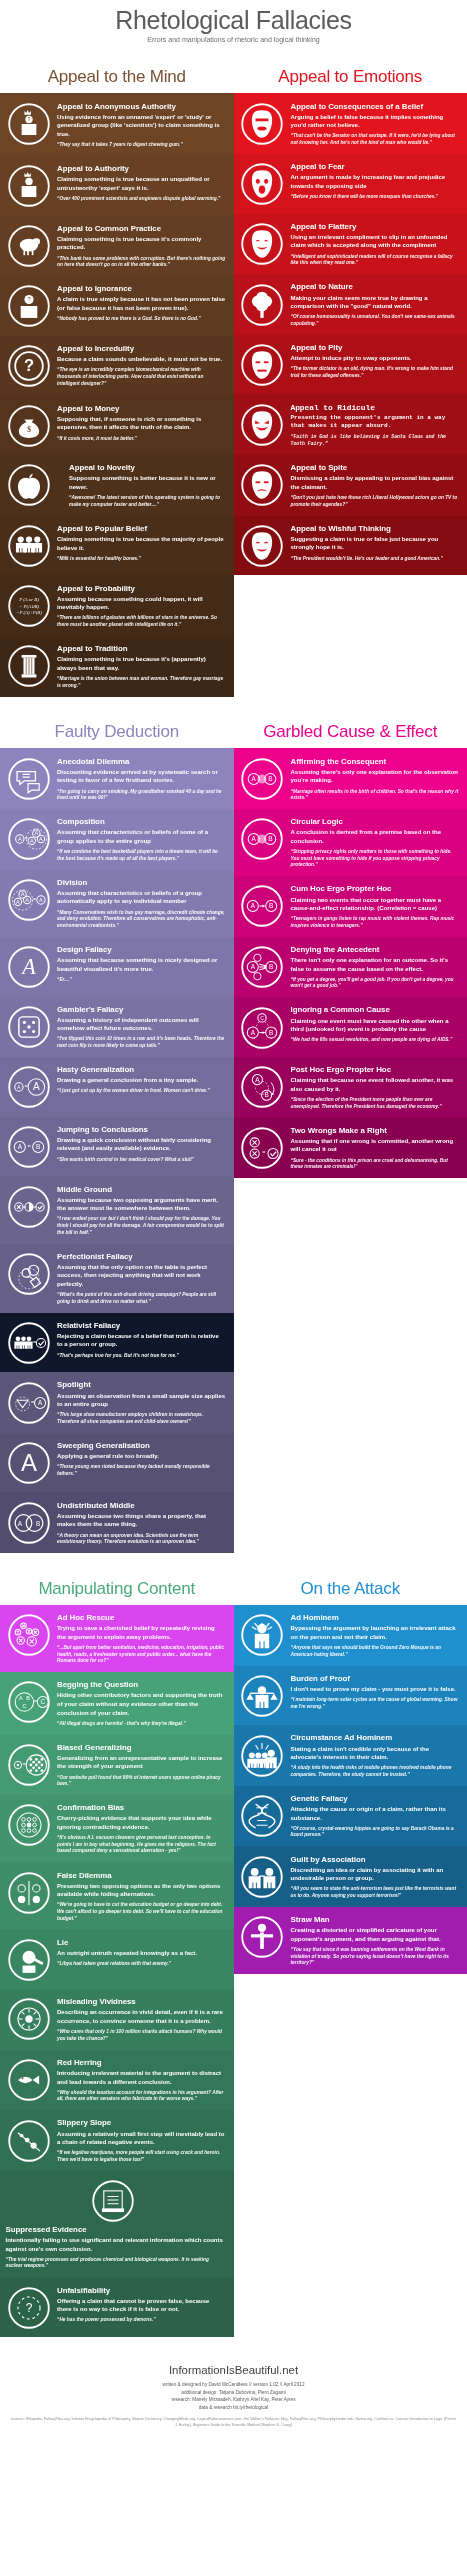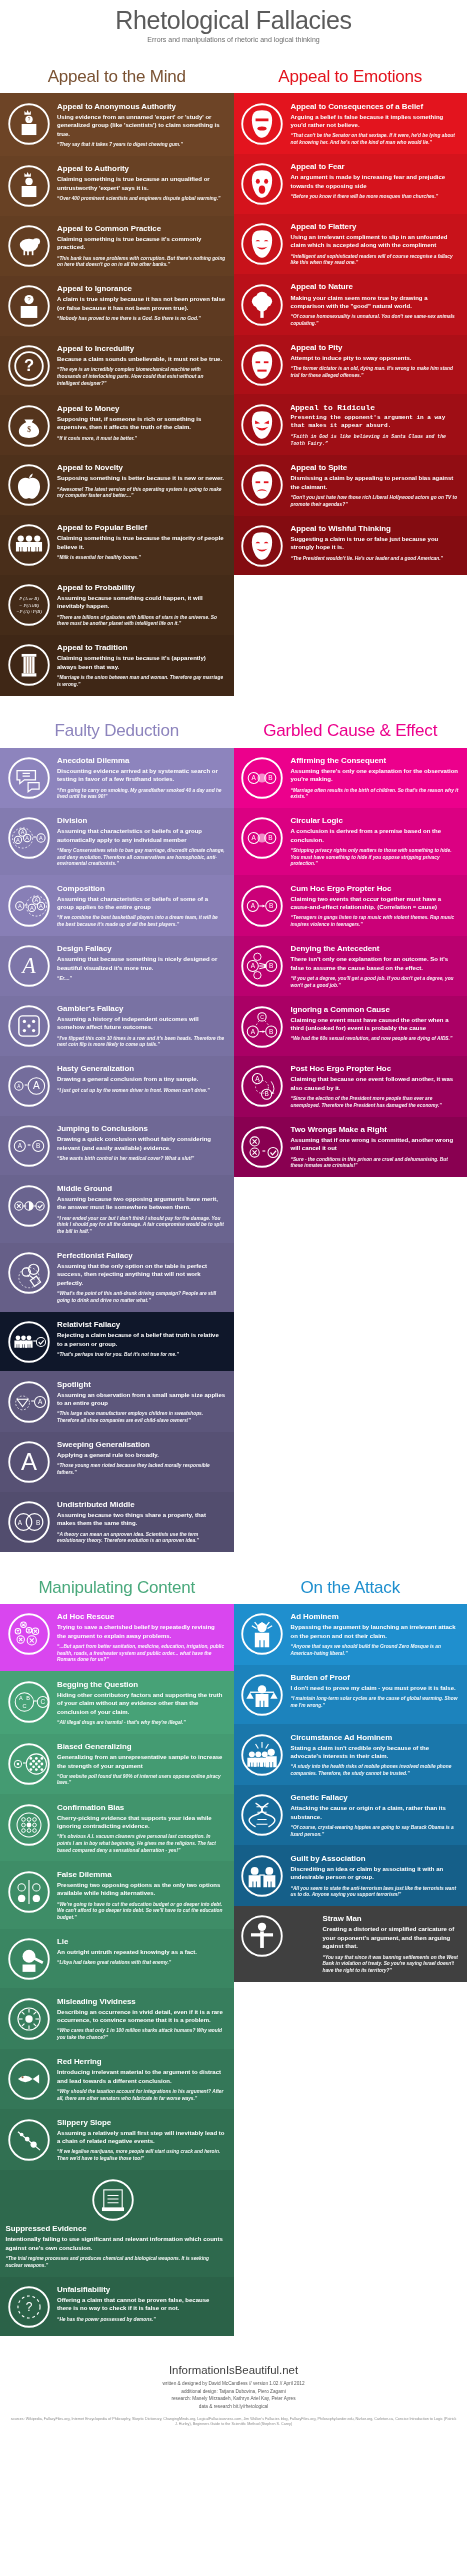--- a/index.html
+++ b/index.html
@@ -177,21 +177,21 @@
                   <path d="M20 18 h10 l-2 3 c5 2 8 6 8 10 c0 5 -5 7 -11 7 c-6 0 -11 -2 -11 -7 c0 -4 3 -8 8 -10z" fill="#fff"></path>
                   <text x="25" y="31" font-size="8" fill="#6d4426" text-anchor="middle" font-family="Liberation Serif,serif" font-weight="bold">$</text>
                 </svg>
               </div>
               <div class="body">
                 <h3>Appeal to Money</h3>
                 <div class="desc">Supposing that, if someone is rich or something is expensive, then it affects the truth of the claim.</div>
                 <div class="quote">“If it costs more, it must be better.”</div>
               </div>
             </div>
-            <div class="card tone-mind" style="background: rgb(78, 49, 27);">
+            <div class="card tone-mind" style="background: rgb(78, 49, 27); gap: 12px;">
               <div class="ico">
                 <svg width="46" height="46" viewBox="0 0 50 50">
   <circle cx="25" cy="25" r="21.5" fill="none" stroke="#fff" stroke-width="2"></circle>
                   <path d="M25 17 c1 -3 3 -4 4 -4.5 c0 2 -1 4 -3 5z" fill="#fff"></path>
                   <path d="M25 18 c-6 -3 -12 1 -12 9 c0 7 5 13 8 13 c2 0 3 -1 4 -1 c1 0 2 1 4 1 c3 0 8 -6 8 -13 c0 -8 -6 -12 -12 -9z" fill="#fff"></path>
                 </svg>
               </div>
               <div class="body">
                 <h3>Appeal to Novelty</h3>
                 <div class="desc">Supposing something is better because it is new or newer.</div>
@@ -402,62 +402,62 @@
                   <path d="M18 20h8M18 23h8" stroke="#fff" stroke-width="1.2"></path>
                   <path d="M24 30 h12 v7 h-8 l-4 3 v-3z" fill="none" stroke="#fff" stroke-width="1.3"></path>
                 </svg>
               </div>
               <div class="body">
                 <h3>Anecdotal Dilemma</h3>
                 <div class="desc">Discounting evidence arrived at by systematic search or testing in favor of a few firsthand stories.</div>
                 <div class="quote">“I'm going to carry on smoking. My grandfather smoked 40 a day and he lived until he was 90!”</div>
               </div>
             </div>
+            <div class="card tone-faulty" style="background: rgb(136, 127, 182);">
+              <div class="ico">
+                <svg width="46" height="46" viewBox="0 0 50 50">
+  <circle cx="25" cy="25" r="21.5" fill="none" stroke="#fff" stroke-width="2"></circle>
+                  <circle cx="15" cy="25" r="4.5" fill="none" stroke="#fff" stroke-width="1.1"></circle>
+                  <text x="15" y="25.4" fill="#fff" font-family="Liberation Sans, sans-serif" font-size="6" text-anchor="middle" dominant-baseline="middle">A</text>
+                  <text x="22" y="26" font-size="6" fill="#fff" text-anchor="middle" font-family="Liberation Sans,sans-serif">=</text>
+                  <circle cx="33" cy="25" r="11" fill="none" stroke="#fff" stroke-width="0.9" stroke-dasharray="2 2"></circle>
+                  <circle cx="33" cy="19" r="4" fill="none" stroke="#fff" stroke-width="1.1"></circle>
+                  <text x="33" y="19.4" fill="#fff" font-family="Liberation Sans, sans-serif" font-size="6" text-anchor="middle" dominant-baseline="middle">A</text>
+                  <circle cx="28" cy="27" r="4" fill="none" stroke="#fff" stroke-width="1.1"></circle>
+                  <text x="28" y="27.4" fill="#fff" font-family="Liberation Sans, sans-serif" font-size="6" text-anchor="middle" dominant-baseline="middle">A</text>
+                  <circle cx="38" cy="25" r="4" fill="none" stroke="#fff" stroke-width="1.1"></circle>
+                  <text x="38" y="25.4" fill="#fff" font-family="Liberation Sans, sans-serif" font-size="6" text-anchor="middle" dominant-baseline="middle">A</text>
+                </svg>
+              </div>
+              <div class="body">
+                <h3>Composition</h3>
+                <div class="desc">Assuming that characteristics or beliefs of some of a group applies to the entire group</div>
+                <div class="quote">“If we combine the best basketball players into a dream team, it will be the best because it's made up of all the best players.”</div>
+              </div>
+            </div>
             <div class="card tone-faulty" style="background: rgb(131, 123, 176);">
               <div class="ico">
                 <svg width="46" height="46" viewBox="0 0 50 50">
   <circle cx="25" cy="25" r="21.5" fill="none" stroke="#fff" stroke-width="2"></circle>
                   <circle cx="18" cy="25" r="11" fill="none" stroke="#fff" stroke-width="0.9" stroke-dasharray="2 2"></circle>
                   <circle cx="18" cy="19" r="4" fill="none" stroke="#fff" stroke-width="1.1"></circle>
                   <text x="18" y="19.4" fill="#fff" font-family="Liberation Sans, sans-serif" font-size="6" text-anchor="middle" dominant-baseline="middle">A</text>
                   <circle cx="13" cy="27" r="4" fill="none" stroke="#fff" stroke-width="1.1"></circle>
                   <text x="13" y="27.4" fill="#fff" font-family="Liberation Sans, sans-serif" font-size="6" text-anchor="middle" dominant-baseline="middle">A</text>
                   <circle cx="23" cy="25" r="4" fill="none" stroke="#fff" stroke-width="1.1"></circle>
                   <text x="23" y="25.4" fill="#fff" font-family="Liberation Sans, sans-serif" font-size="6" text-anchor="middle" dominant-baseline="middle">A</text>
                   <text x="31" y="26" font-size="6" fill="#fff" text-anchor="middle">=</text>
                   <circle cx="38" cy="25" r="4.5" fill="none" stroke="#fff" stroke-width="1.1"></circle>
                   <text x="38" y="25.4" fill="#fff" font-family="Liberation Sans, sans-serif" font-size="6" text-anchor="middle" dominant-baseline="middle">A</text>
                 </svg>
               </div>
               <div class="body">
                 <h3>Division</h3>
                 <div class="desc">Assuming that characteristics or beliefs of a group automatically apply to any individual member</div>
                 <div class="quote">“Many Conservatives wish to ban gay marriage, discredit climate change, and deny evolution. Therefore all conservatives are homophobic, anti-enviromental creationists.”</div>
-              </div>
-            </div>
-            <div class="card tone-faulty" style="background: rgb(136, 127, 182);">
-              <div class="ico">
-                <svg width="46" height="46" viewBox="0 0 50 50">
-  <circle cx="25" cy="25" r="21.5" fill="none" stroke="#fff" stroke-width="2"></circle>
-                  <circle cx="15" cy="25" r="4.5" fill="none" stroke="#fff" stroke-width="1.1"></circle>
-                  <text x="15" y="25.4" fill="#fff" font-family="Liberation Sans, sans-serif" font-size="6" text-anchor="middle" dominant-baseline="middle">A</text>
-                  <text x="22" y="26" font-size="6" fill="#fff" text-anchor="middle" font-family="Liberation Sans,sans-serif">=</text>
-                  <circle cx="33" cy="25" r="11" fill="none" stroke="#fff" stroke-width="0.9" stroke-dasharray="2 2"></circle>
-                  <circle cx="33" cy="19" r="4" fill="none" stroke="#fff" stroke-width="1.1"></circle>
-                  <text x="33" y="19.4" fill="#fff" font-family="Liberation Sans, sans-serif" font-size="6" text-anchor="middle" dominant-baseline="middle">A</text>
-                  <circle cx="28" cy="27" r="4" fill="none" stroke="#fff" stroke-width="1.1"></circle>
-                  <text x="28" y="27.4" fill="#fff" font-family="Liberation Sans, sans-serif" font-size="6" text-anchor="middle" dominant-baseline="middle">A</text>
-                  <circle cx="38" cy="25" r="4" fill="none" stroke="#fff" stroke-width="1.1"></circle>
-                  <text x="38" y="25.4" fill="#fff" font-family="Liberation Sans, sans-serif" font-size="6" text-anchor="middle" dominant-baseline="middle">A</text>
-                </svg>
-              </div>
-              <div class="body">
-                <h3>Composition</h3>
-                <div class="desc">Assuming that characteristics or beliefs of some of a group applies to the entire group</div>
-                <div class="quote">“If we combine the best basketball players into a dream team, it will be the best because it's made up of all the best players.”</div>
               </div>
             </div>
             <div class="card tone-faulty" style="background: rgb(126, 118, 169);">
               <div class="ico">
                 <svg width="46" height="46" viewBox="0 0 50 50">
   <circle cx="25" cy="25" r="21.5" fill="none" stroke="#fff" stroke-width="2"></circle>
                   <text x="25" y="27" font-size="24" fill="#fff" text-anchor="middle" dominant-baseline="middle" font-family="Liberation Serif,serif" font-style="italic">A</text>
                 </svg>
               </div>
               <div class="body">
@@ -1088,21 +1088,21 @@
                   </g>
                   <line x1="22" y1="24" x2="28" y2="24" stroke="#fff" stroke-width="1.4"></line>
                 </svg>
               </div>
               <div class="body">
                 <h3>Guilt by Association</h3>
                 <div class="desc">Discrediting an idea or claim by associating it with an undesirable person or group.</div>
                 <div class="quote">“All you seem to state the anti-terrorism laws just like the terrorists want us to do. Anyone saying you support terrorism!”</div>
               </div>
             </div>
-            <div class="card tone-attack" style="background: #404040; gap: 32px;">
+            <div class="card tone-attack" style="background: #a21caf;">
               <div class="ico">
                 <svg width="46" height="46" viewBox="0 0 50 50">
   <circle cx="25" cy="25" r="21.5" fill="none" stroke="#fff" stroke-width="2"></circle>
                   <circle cx="25" cy="15" r="4.5" fill="#fff"></circle>
                   <rect x="23" y="20" width="4" height="18" fill="#fff"></rect>
                   <rect x="13" y="22" width="24" height="3.5" fill="#fff"></rect>
                 </svg>
               </div>
               <div class="body">
                 <h3>Straw Man</h3>

